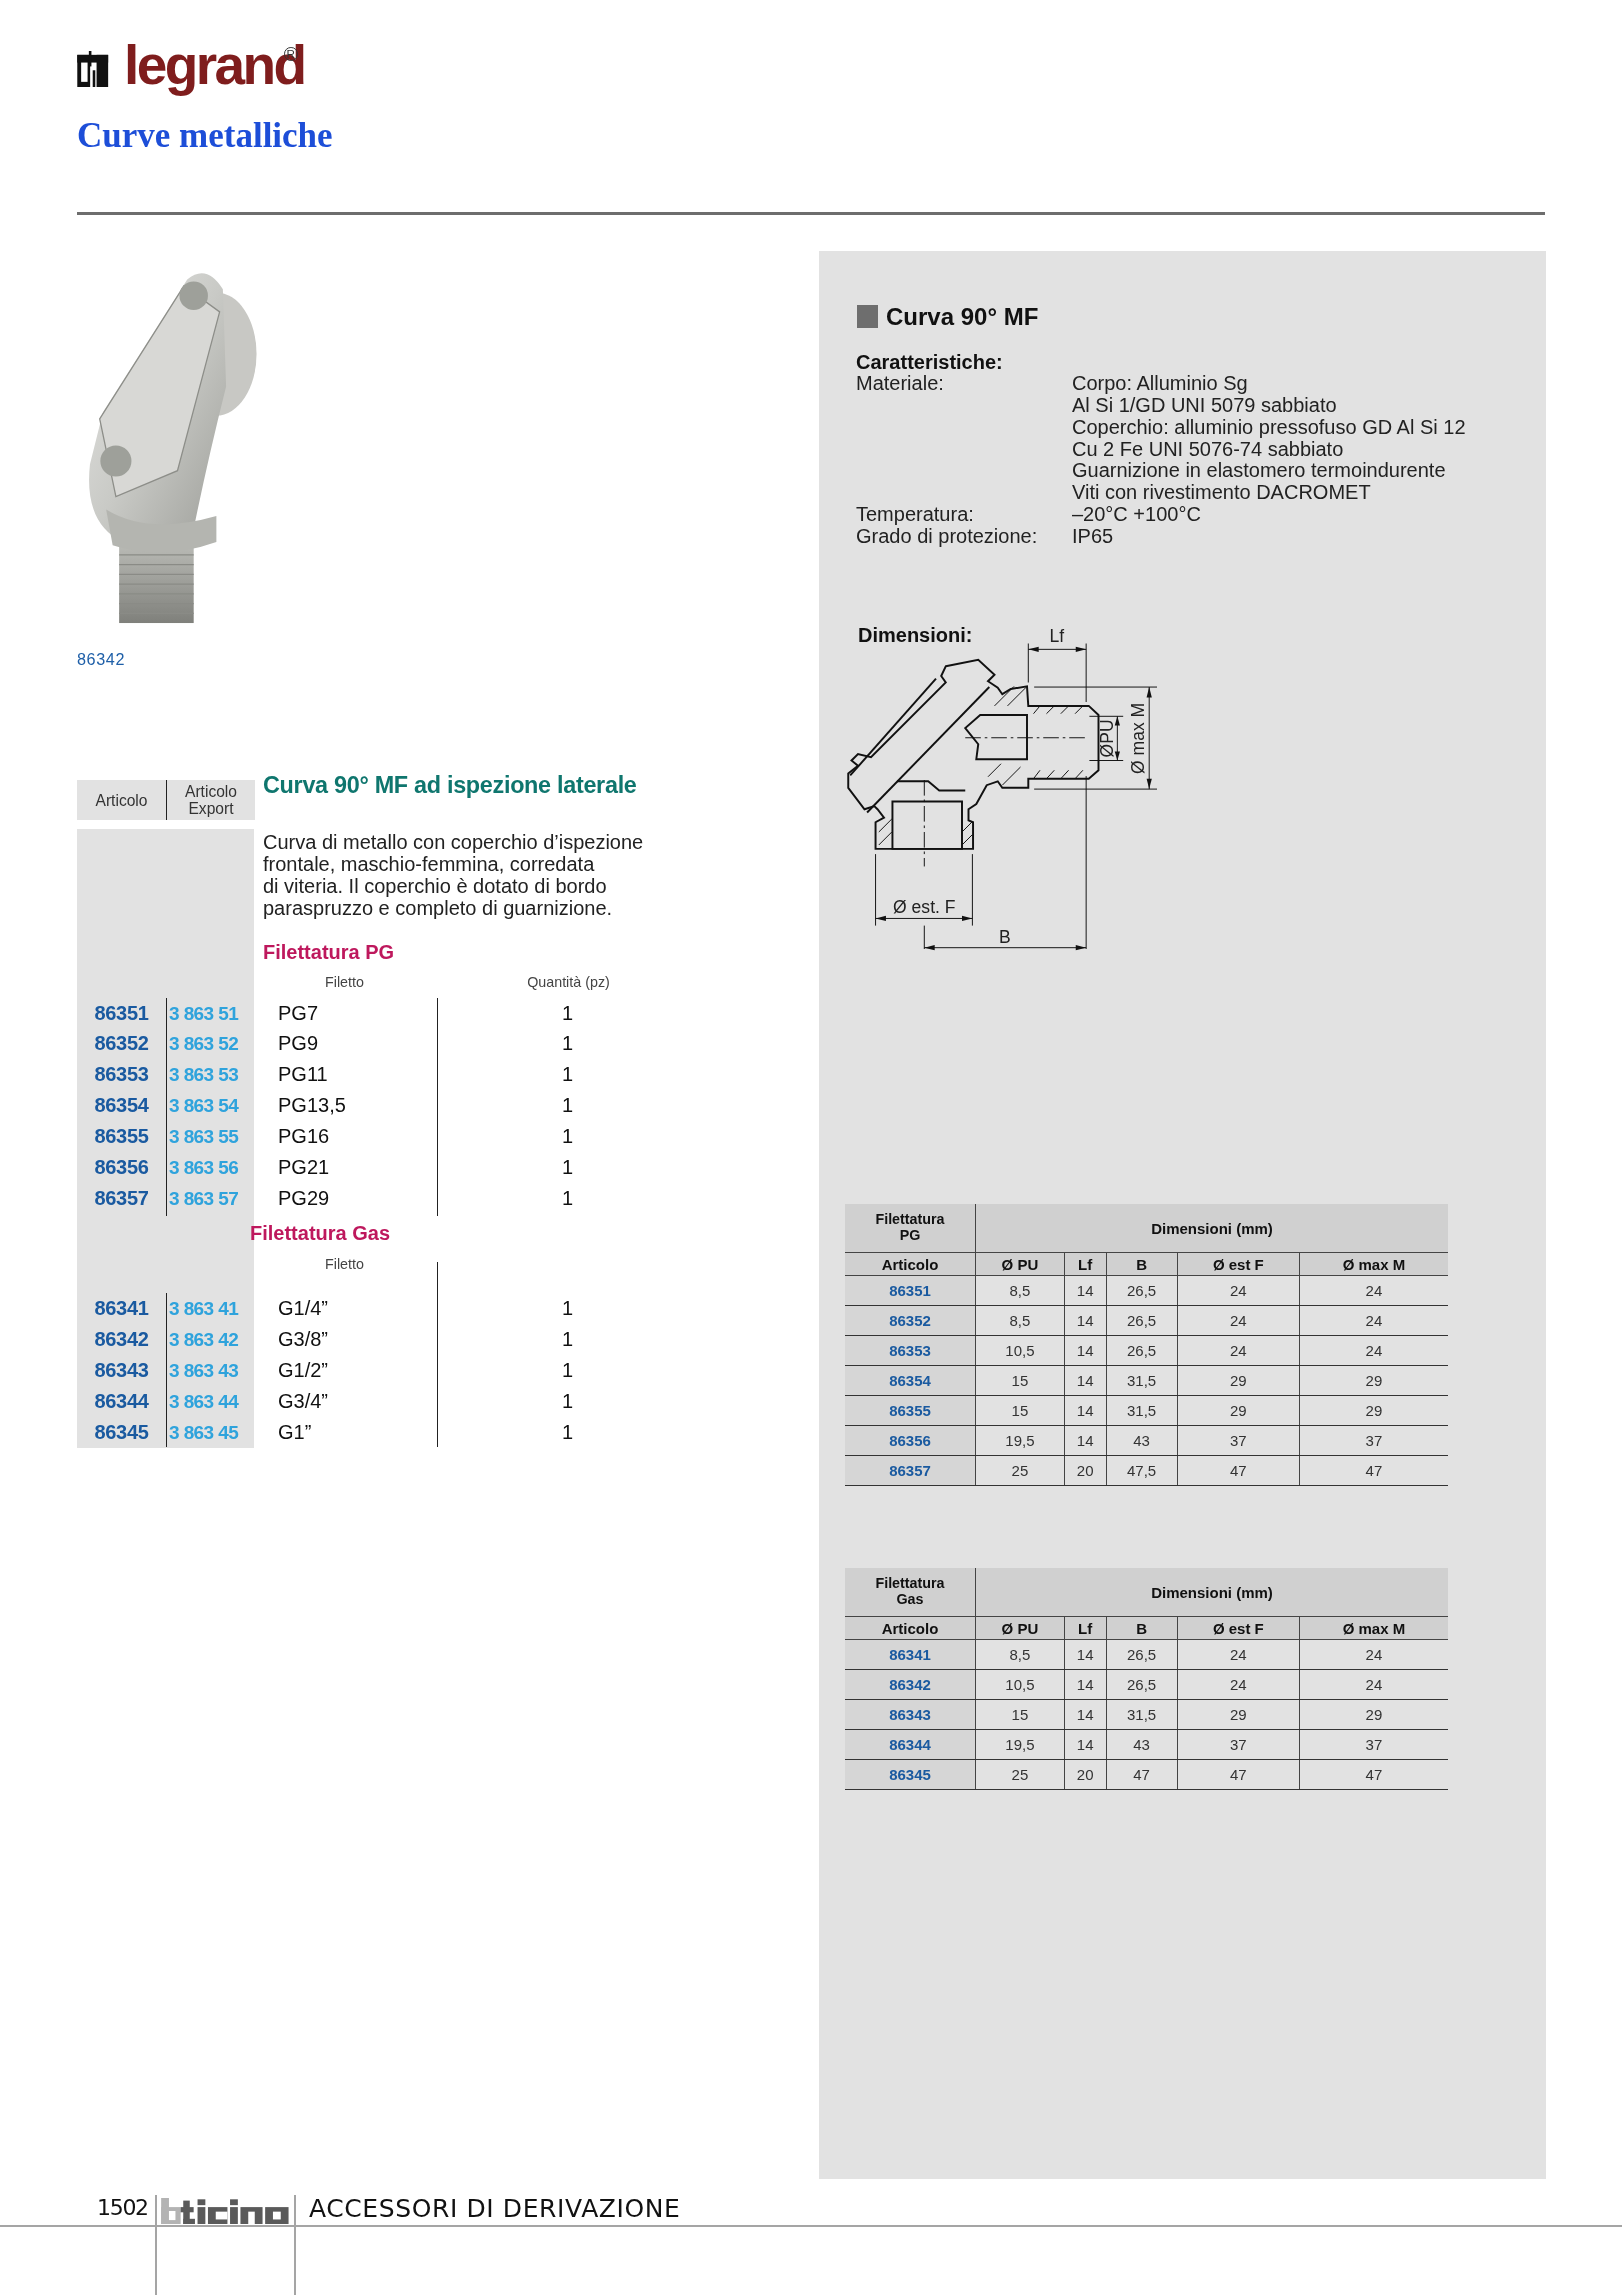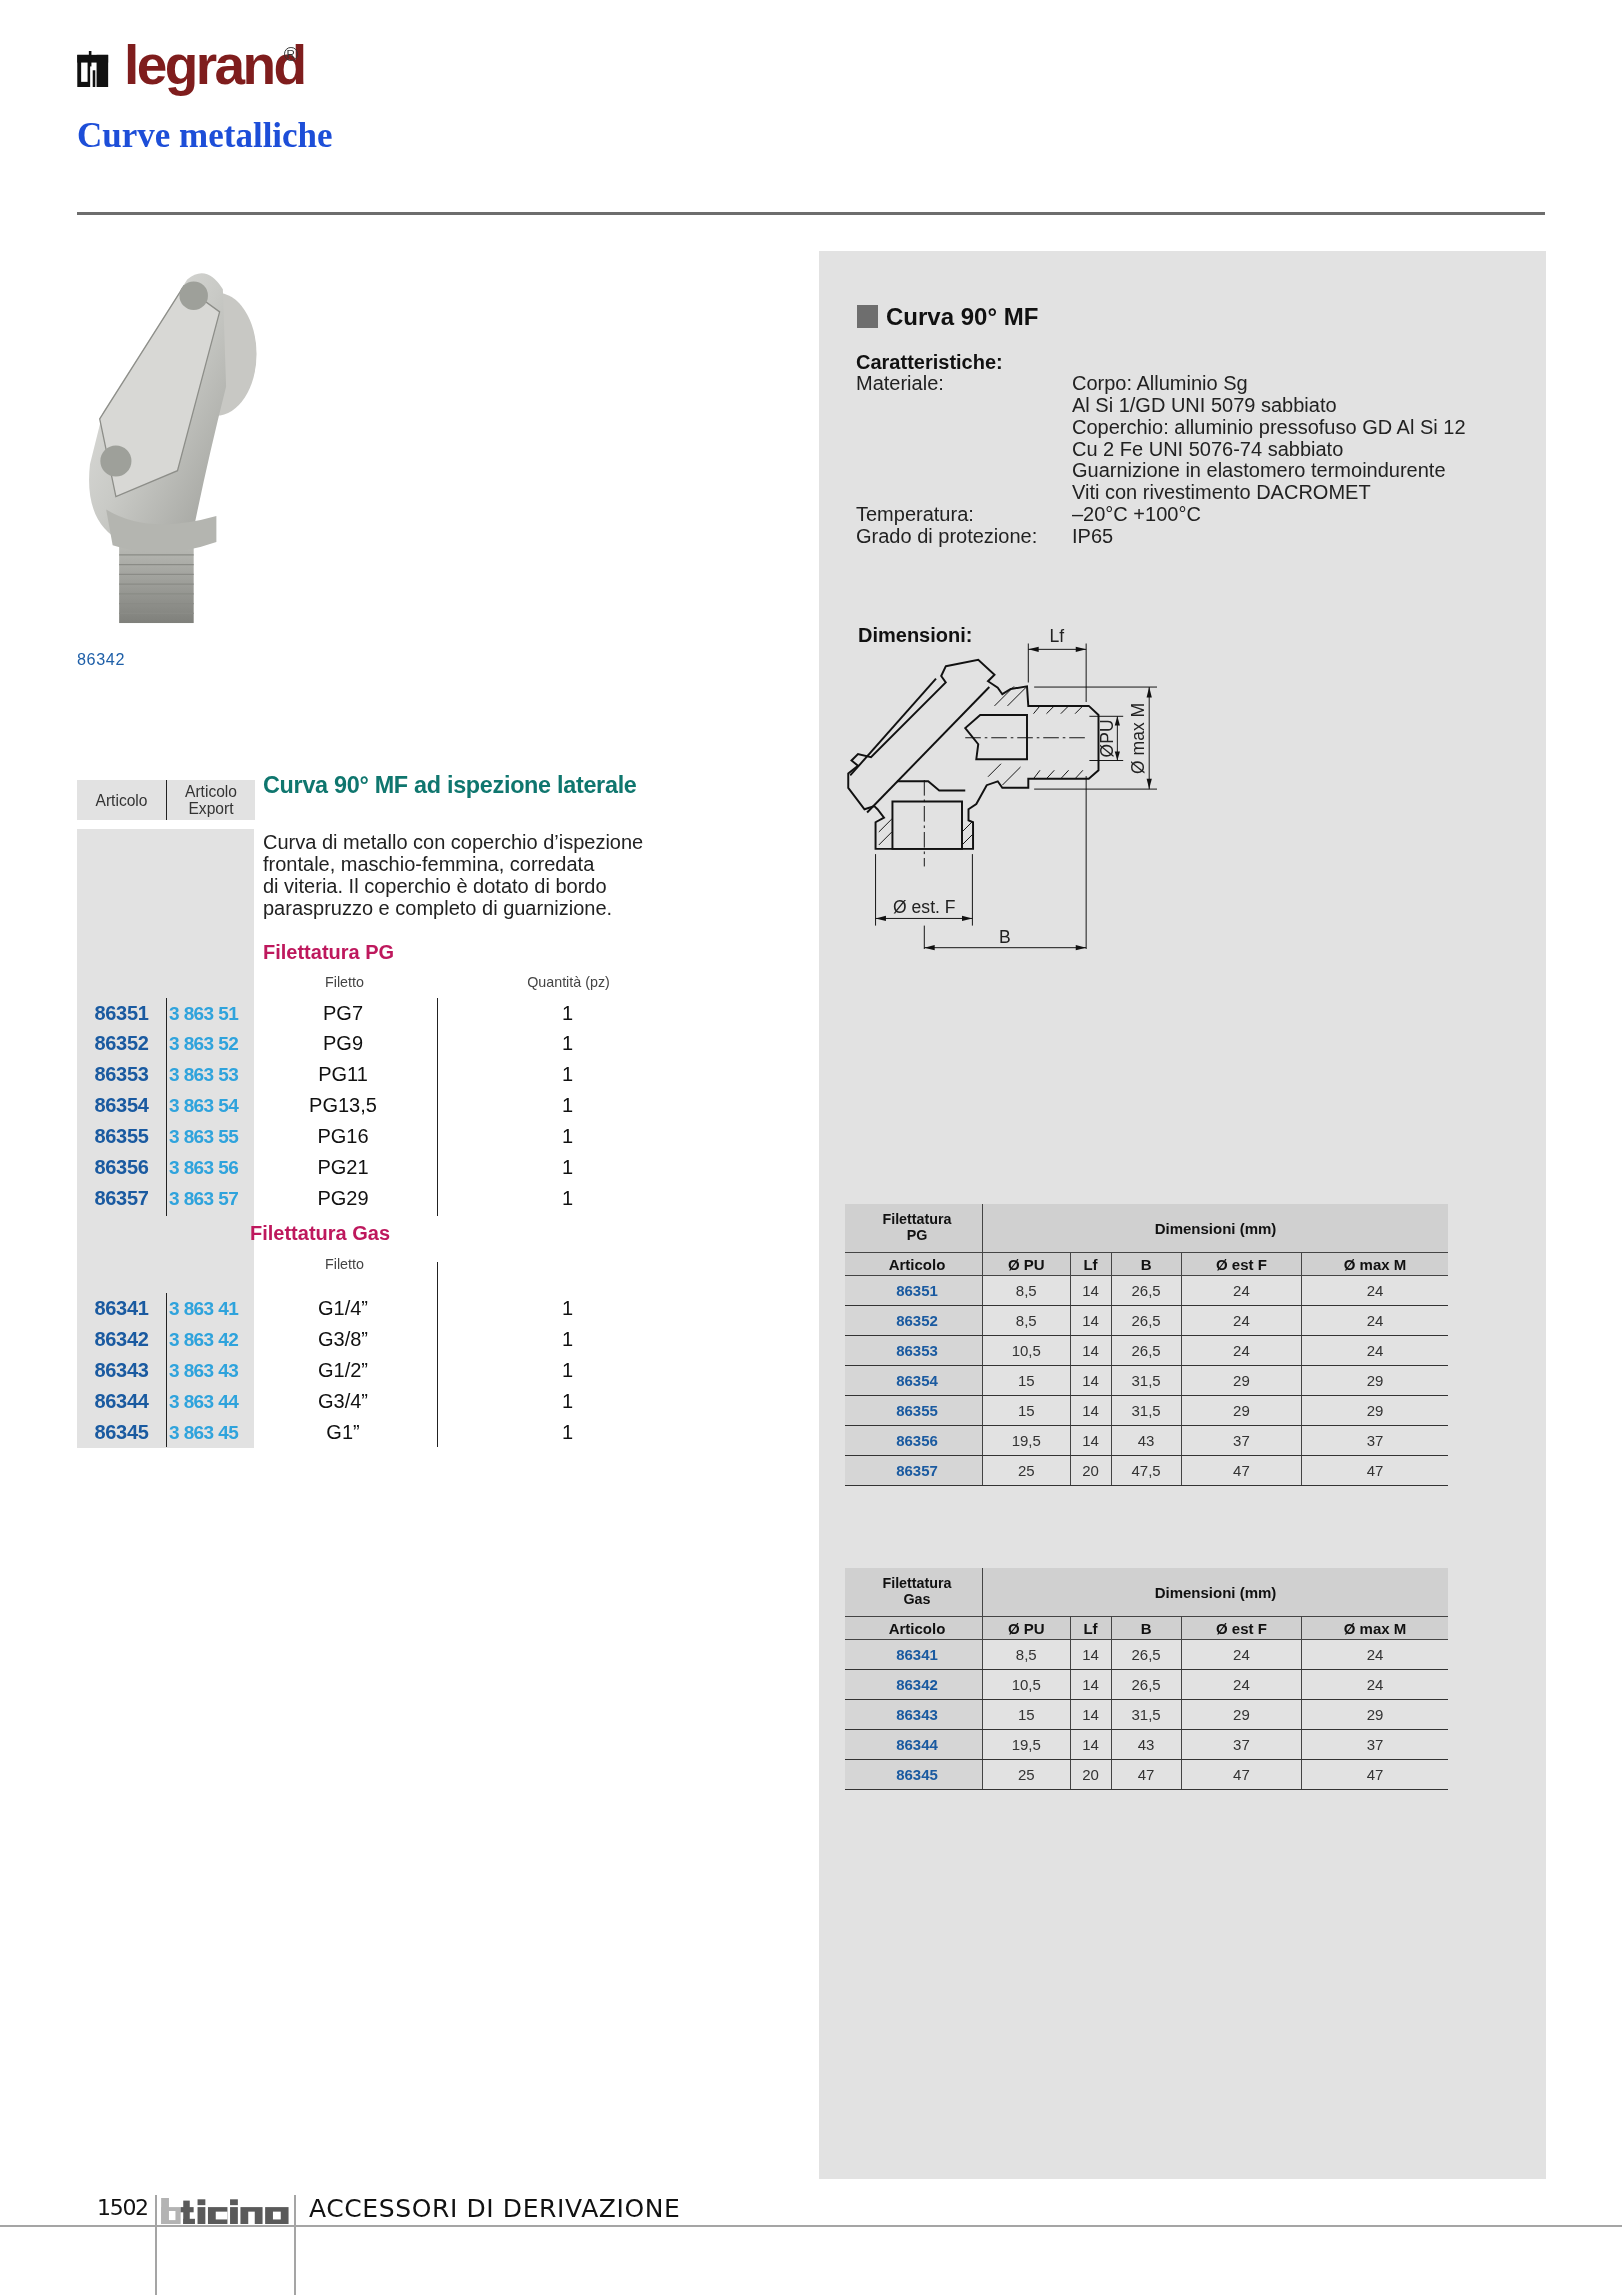--- a/index.html
+++ b/index.html
@@ -30,38 +30,38 @@
   #hdr-art .hdr-txt { position:absolute; top:11.7px; }
   #hdr-exp .hdr-txt { position:absolute; top:3.2px; }
   #prod-title { left:263px; top:772px; font-size:23.4px; font-weight:bold; color:#0f766e; letter-spacing:-0.3px; }
   #left-gray { left:77px; top:829px; width:177px; height:619px; background:#e2e2e2; }
   #prod-desc { left:263px; top:831px; width:455px; font-size:20px; line-height:22px; color:#222; }
   .sec-title { font-size:20px; font-weight:bold; color:#be185d; }
   .col-lbl { font-size:14.3px; color:#444; text-align:center; }
   .row { position:absolute; left:77px; width:552px; height:31px; }
   .row .art { position:absolute; left:0; width:89px; text-align:center; font-weight:bold; font-size:20px; color:#1a5aa0; top:3.9px; letter-spacing:-0.3px; }
   .row .exp { position:absolute; left:92px; width:162px; text-align:left; font-weight:bold; font-size:19px; color:#2fa3dc; top:4.5px; letter-spacing:-0.6px; }
-  .row .fil { position:absolute; left:201px; width:130px; text-align:center; font-size:20px; color:#111; top:3.9px; }
+  .row .fil { position:absolute; left:201px; width:130px; font-size:20px; color:#111; top:3.9px; }
   .row .qty { position:absolute; left:429px; width:123px; text-align:center; font-size:20px; color:#111; top:3.9px; }
   .vline { position:absolute; width:1.3px; background:#222; }
 
   
   #panel { left:819px; top:251px; width:727px; height:1928px; background:#e2e2e2; }
   #panel-sq { left:857px; top:305px; width:21.4px; height:23px; background:#6e6e6e; }
   #panel-title { left:886px; top:303px; font-size:24px; font-weight:bold; color:#111; }
   #char-title { left:856px; top:351px; font-size:20px; font-weight:bold; color:#111; }
   .spec-lbl { position:absolute; left:856px; font-size:20px; color:#222; }
   .spec-val { position:absolute; left:1072px; font-size:20px; color:#222; }
   #dim-title { left:858px; top:624px; font-size:20px; font-weight:bold; color:#111; }
   #diagram { left:832px; top:611px; width:520px; height:494px; }
 
   
   .dtable { position:absolute; left:845px; width:603px; border-collapse:collapse; }
   .dtable td, .dtable th { border-left:1.3px solid #444; text-align:center; font-size:15px; padding:0; }
-  .dtable tr td:first-child, .dtable tr th:first-child { border-left:none;padding-left:7px; }
+  .dtable tr td:first-child, .dtable tr th:first-child { border-left:none; }
   .dtable .h1 th { background:#d0d0d0; height:48px; font-weight:bold; color:#111; border-bottom:1.3px solid #444; }
   .dtable .h2 th { background:#d0d0d0; height:22px; font-weight:bold; color:#111; border-bottom:1.3px solid #444; }
   .dtable .dr td { height:29px; border-bottom:1.3px solid #333; color:#333; background:#e2e2e2; }
   .dtable .dr td.a { background:#d6d6d6; color:#1a5aa0; font-weight:bold; }
   .dtable .h1 th.ft { width:130px; line-height:15.6px; font-size:14.3px; }
 
   
   #footer-rule { left:0; top:2225px; width:1623px; height:1.9px; background:#a5a5a5; }
   #footer-v1 { left:155px; top:2195px; width:1.9px; height:101px; background:#a5a5a5; }
   #footer-v2 { left:294px; top:2195px; width:1.9px; height:101px; background:#a5a5a5; }

